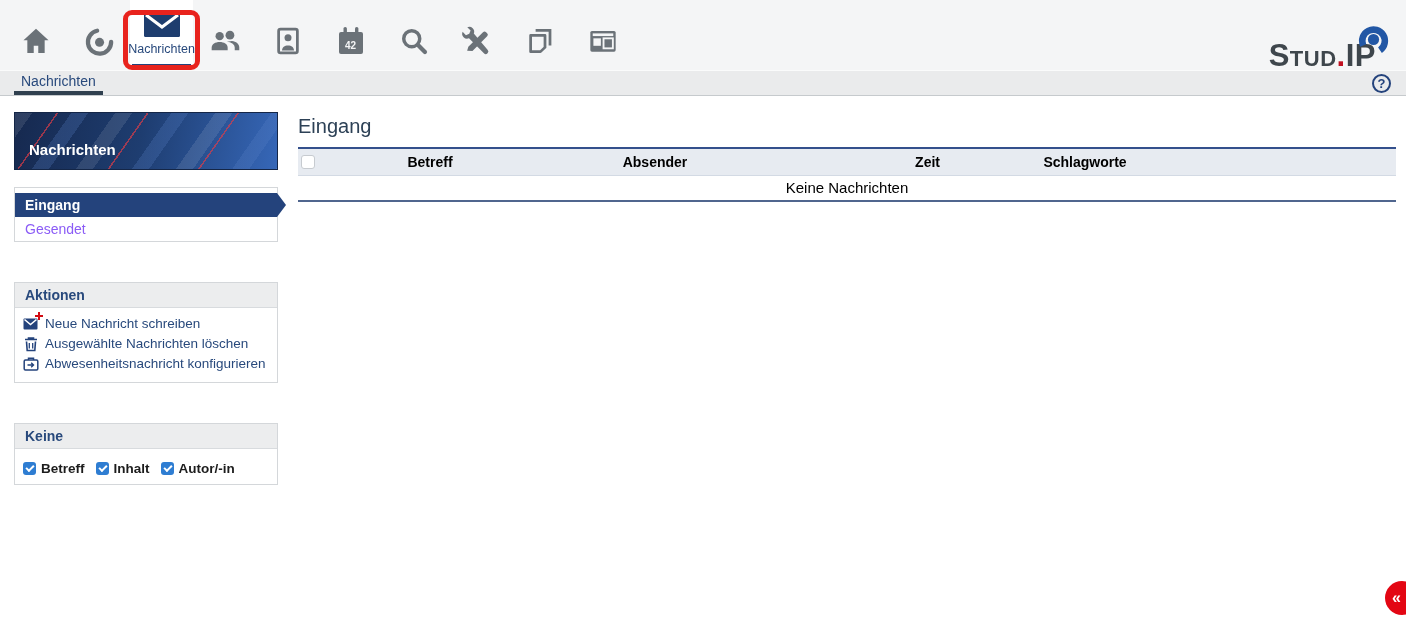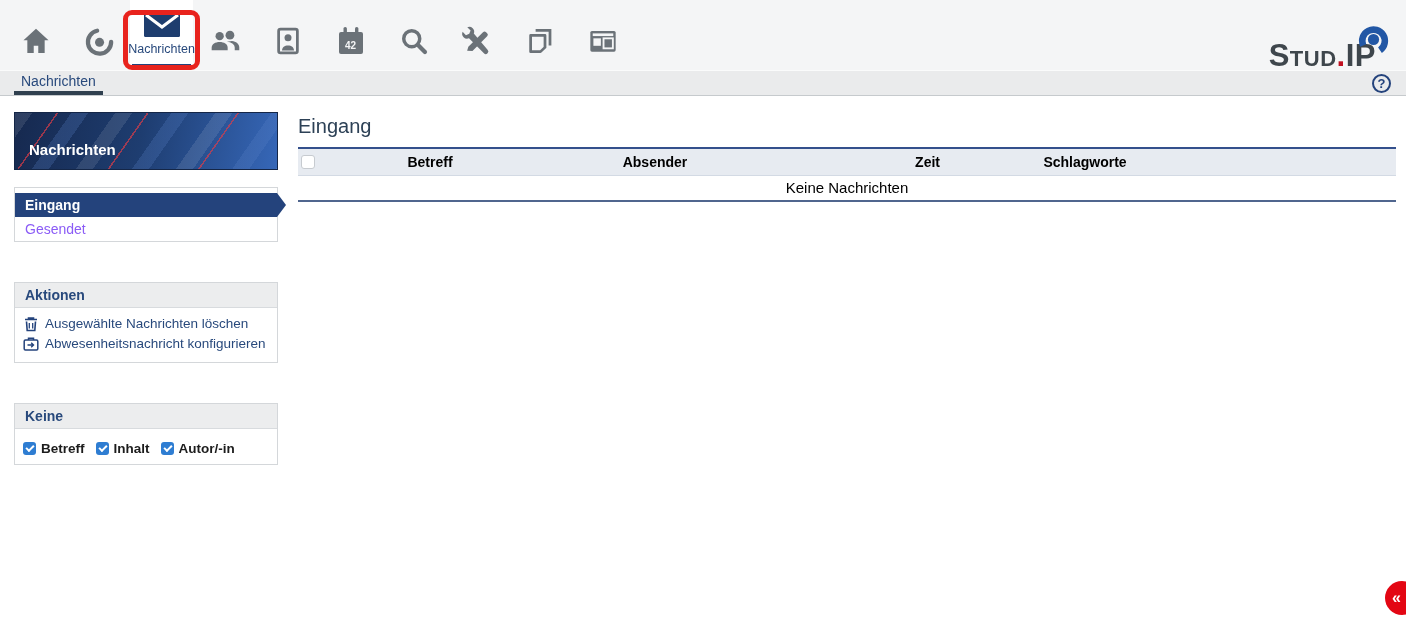--- a/index.html
+++ b/index.html
@@ -214,20 +214,30 @@
       <div class="nav-item">
         <span>Gesendet</span>
       </div>
     </div>
 
     <div class="sbox">
       <div class="sbox-header">Aktionen</div>
       <div class="sbox-body">
         <div class="action-item">
           <span class="action-ico">
+            <svg width="15" height="12" viewBox="0 0 15 12">
+                <rect x="0.5" y="0.5" width="14" height="11" rx="1" fill="#24437c"></rect>
+                <path d="M1.5 1.5 7.5 6.5 13.5 1.5" fill="none" stroke="#fff" stroke-width="1.6"></path>
+              </svg>
+            <span class="plus-badge"></span>
+          </span>
+          <span>Neue Nachricht schreiben</span>
+        </div>
+        <div class="action-item">
+          <span class="action-ico">
             <svg width="16" height="16" viewBox="0 0 16 16">
               <path d="M2 3.5h12M5.5 3.5V2h5v1.5" fill="none" stroke="#24437c" stroke-width="1.6"></path>
               <path d="M3.5 5.5 4.2 14.5h7.6l.7-9" fill="none" stroke="#24437c" stroke-width="1.6"></path>
               <path d="M6.3 7v5.5M9.7 7v5.5" stroke="#24437c" stroke-width="1.3"></path>
             </svg>
           </span>
           <span>Ausgewählte Nachrichten löschen</span>
         </div>
         <div class="action-item">
           <span class="action-ico">

